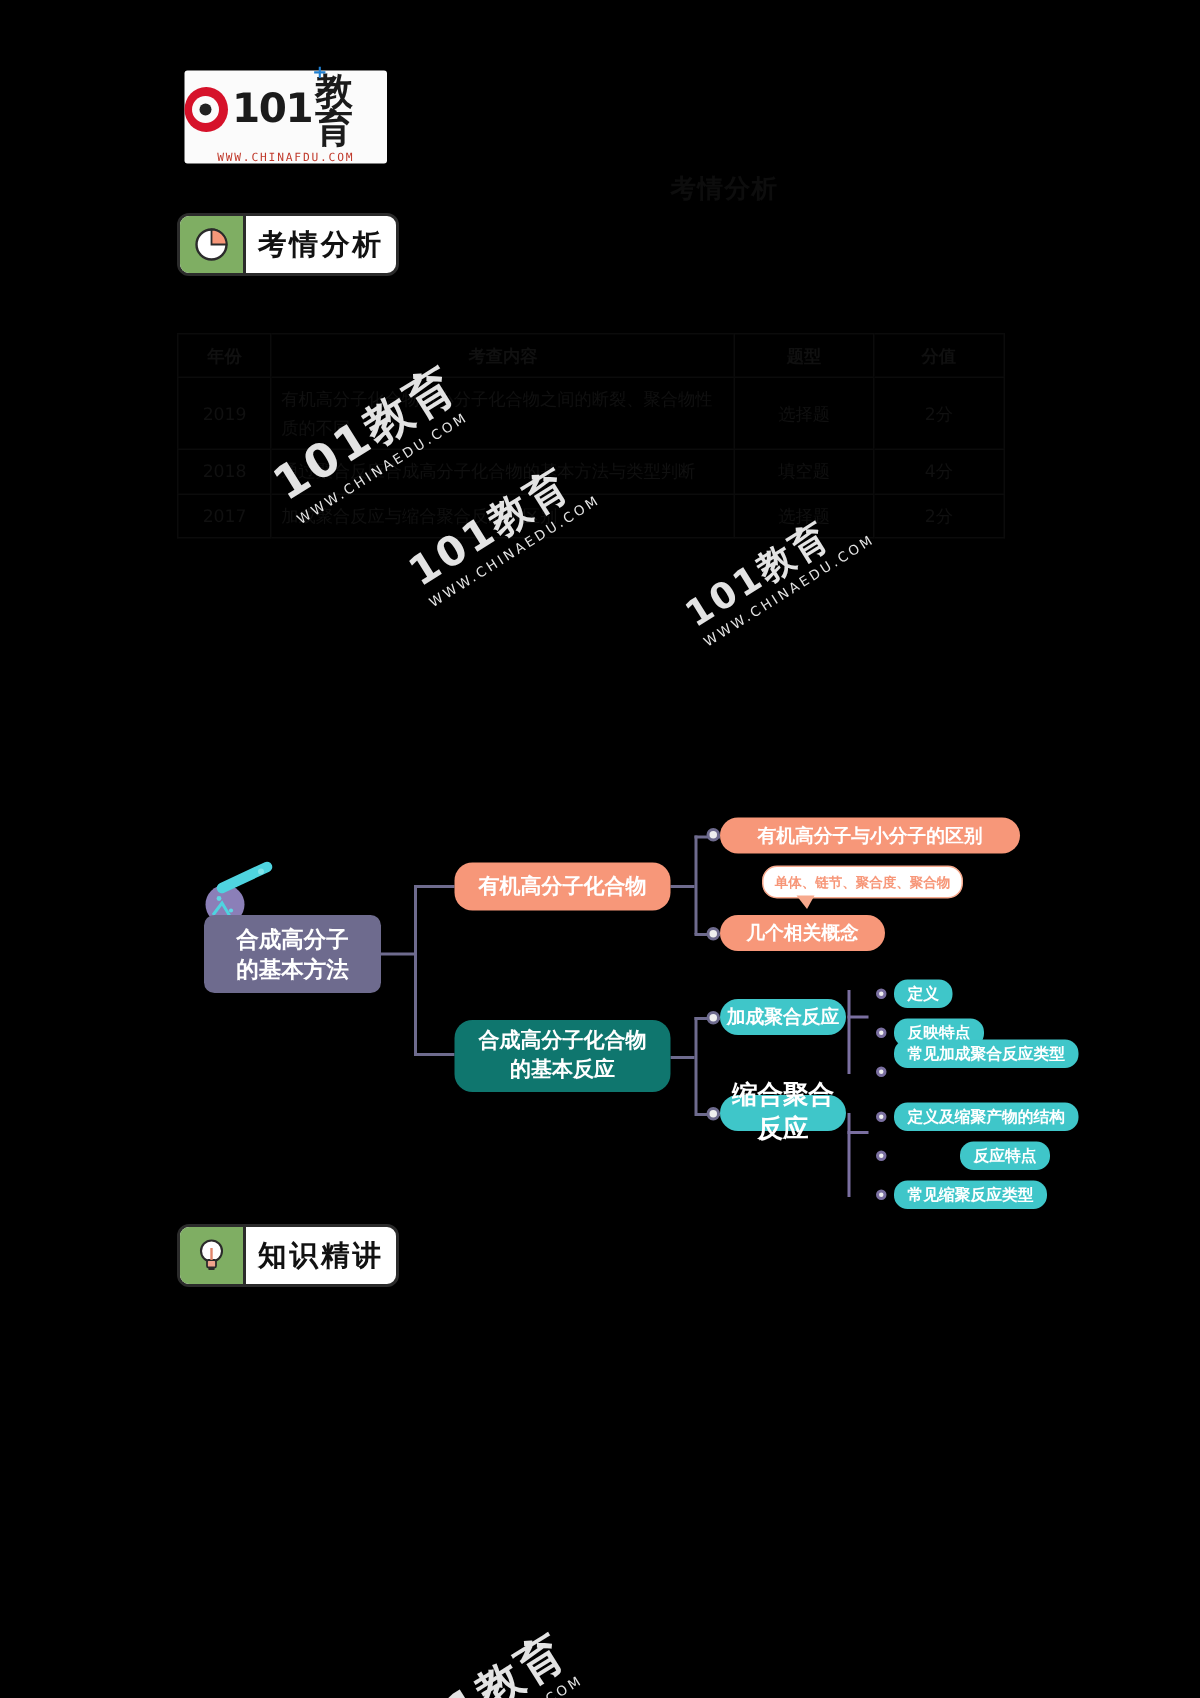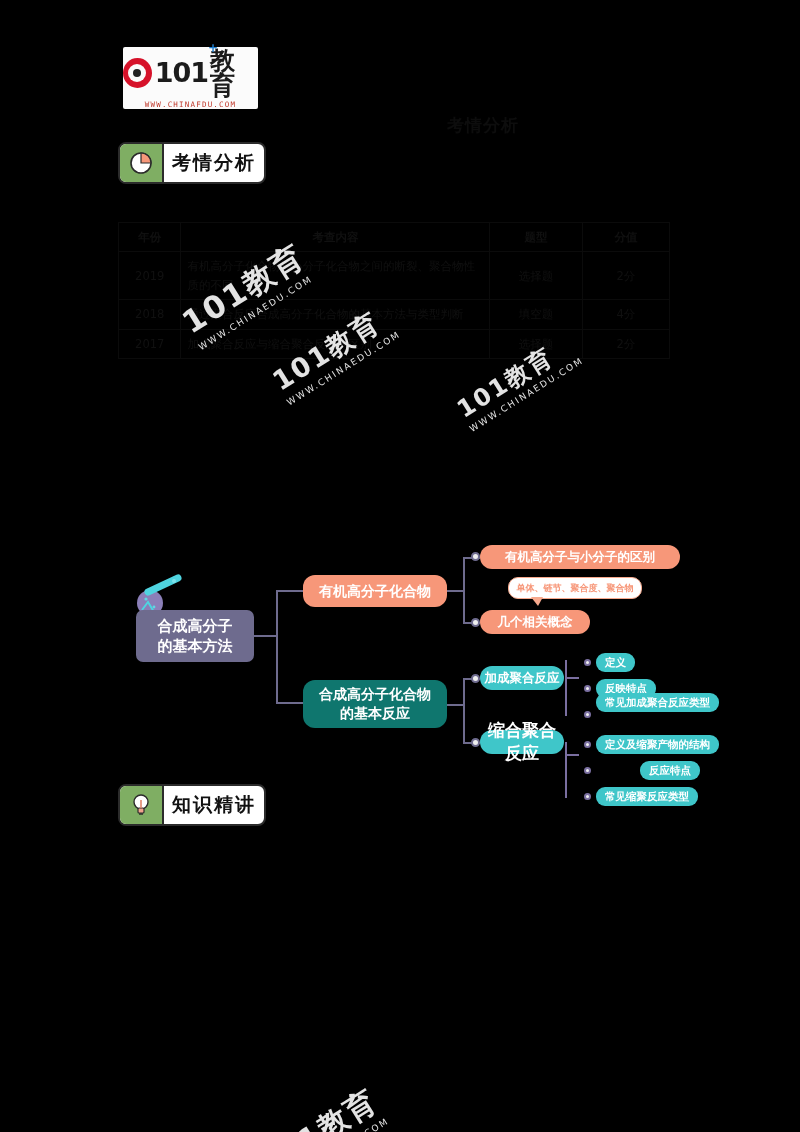--- a/index.html
+++ b/index.html
@@ -311,21 +311,21 @@
       <span>定义及缩聚产物的结构</span>
     </div>
     <div class="leaf lf5">
       <span>反应特点</span>
     </div>
     <div class="leaf lf6">
       <span>常见缩聚反应类型</span>
     </div>
   </div>
 
-  <div class="sec" style="left:118px;top:784px;">
+  <div class="sec" style="left:118px;top:816px;">
     <span class="sec-icon">
       <svg width="26" height="26" viewBox="0 0 26 26">
         <circle cx="13" cy="10" r="7" fill="#fff" stroke="#2b2b2b" stroke-width="1.4"></circle>
         <rect x="10" y="16" width="6" height="5" rx="1" fill="#f0a48d" stroke="#2b2b2b" stroke-width="1.2"></rect>
         <line x1="11" y1="22" x2="15" y2="22" stroke="#2b2b2b" stroke-width="1.3"></line>
         <path d="M13 8 L13 16" stroke="#e0856a" stroke-width="1.6"></path>
       </svg>
     </span>
     <span class="sec-label">知识精讲</span>
   </div>

